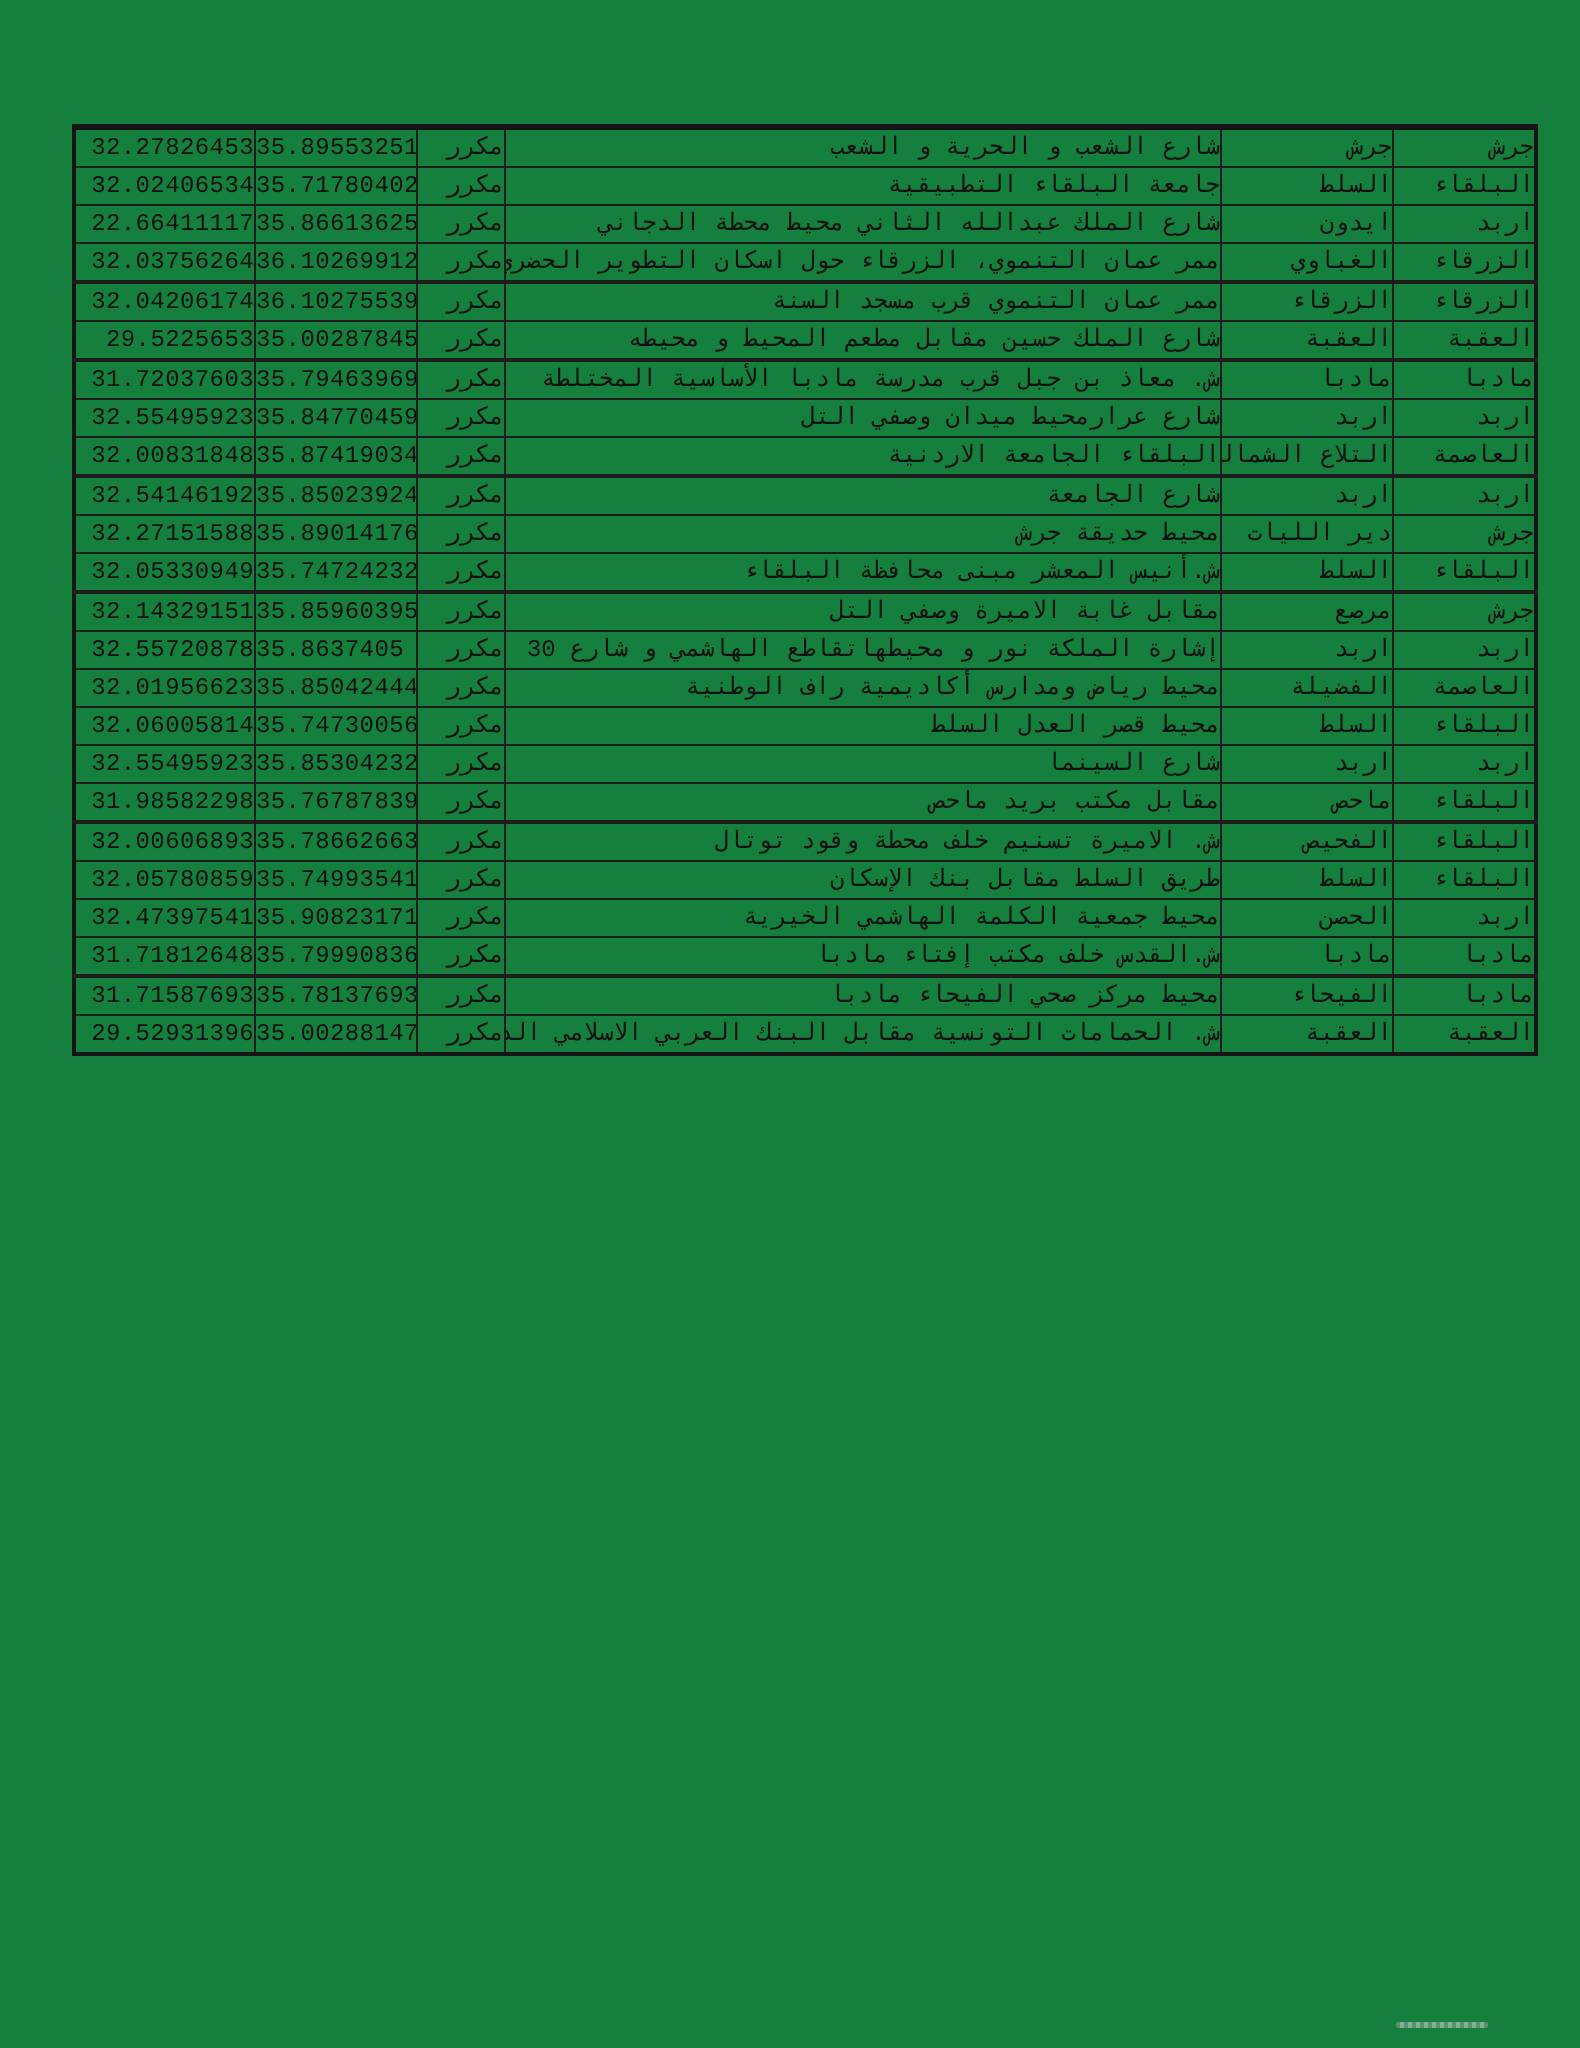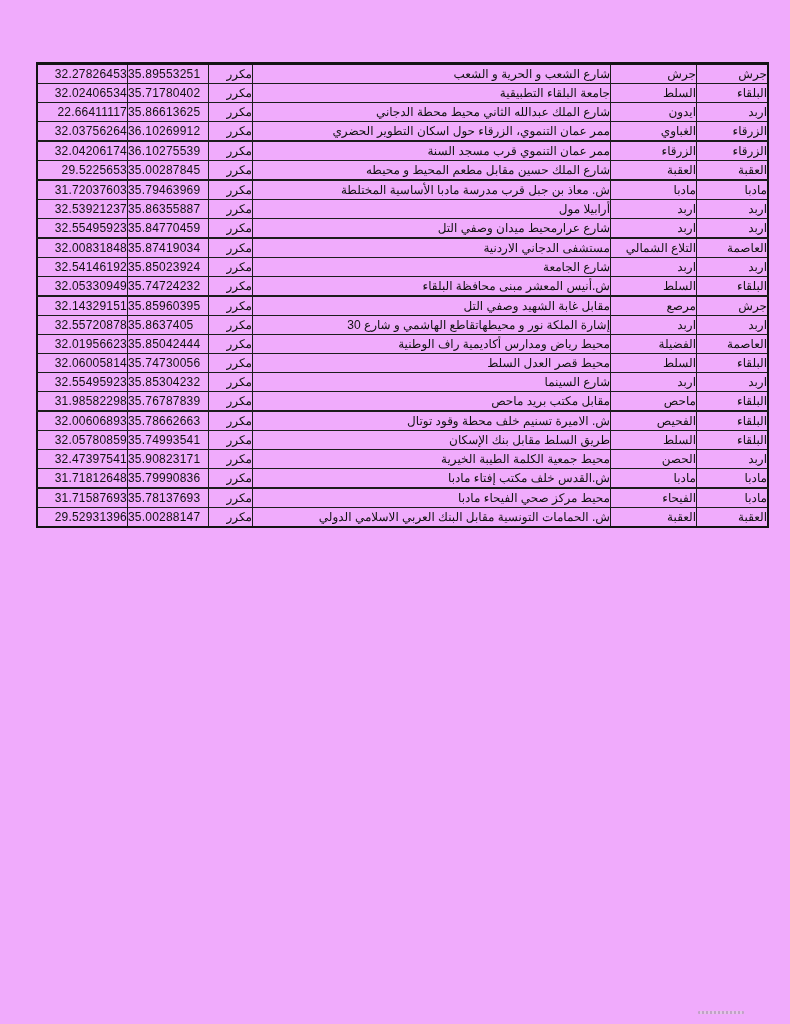--- a/index.html
+++ b/index.html
@@ -5,23 +5,23 @@
   html, body {
     margin: 0;
     padding: 0;
     background: #e8e8e8;
   }
   .page {
     position: relative;
     width: 790px;
     height: 1024px;
     margin: 0 auto;
-    background: #f0abfc;
+    background: #15803d;
     overflow: hidden;
-    font-family: Liberation Sans, sans-serif;
+    font-family: Liberation Mono, monospace;
     color: #111;
   }
   table.data-table {
     position: absolute;
     left: 36px;
     top: 62px;
     width: 724px;
     border-collapse: collapse;
     table-layout: fixed;
     border: 2px solid #141414;
@@ -156,64 +156,64 @@
         </tr>
         <tr>
           <td class="col-latitude">31.72037603</td>
           <td class="col-longitude">35.79463969</td>
           <td class="col-flag">مكرر</td>
           <td class="col-description">ش. معاذ بن جبل قرب مدرسة مادبا الأساسية المختلطة</td>
           <td class="col-district">مادبا</td>
           <td class="col-governorate">مادبا</td>
         </tr>
         <tr>
-          <td class="col-latitude">32.53921237</td>
-          <td class="col-longitude">35.86355887</td>
-          <td class="col-flag">مكرر</td>
-          <td class="col-description">أرابيلا مول</td>
-          <td class="col-district">اربد</td>
-          <td class="col-governorate">اربد</td>
-        </tr>
-        <tr>
           <td class="col-latitude">32.55495923</td>
           <td class="col-longitude">35.84770459</td>
           <td class="col-flag">مكرر</td>
           <td class="col-description">شارع عرارمحيط ميدان وصفي التل</td>
           <td class="col-district">اربد</td>
           <td class="col-governorate">اربد</td>
         </tr>
         <tr>
           <td class="col-latitude">32.00831848</td>
           <td class="col-longitude">35.87419034</td>
           <td class="col-flag">مكرر</td>
-          <td class="col-description">مستشفى الدجاني الاردنية</td>
+          <td class="col-description">البلقاء الجامعة الاردنية</td>
           <td class="col-district">التلاع الشمالي</td>
           <td class="col-governorate">العاصمة</td>
         </tr>
         <tr>
           <td class="col-latitude">32.54146192</td>
           <td class="col-longitude">35.85023924</td>
           <td class="col-flag">مكرر</td>
           <td class="col-description">شارع الجامعة</td>
           <td class="col-district">اربد</td>
           <td class="col-governorate">اربد</td>
         </tr>
         <tr>
+          <td class="col-latitude">32.27151588</td>
+          <td class="col-longitude">35.89014176</td>
+          <td class="col-flag">مكرر</td>
+          <td class="col-description">محيط حديقة جرش</td>
+          <td class="col-district">دير الليات</td>
+          <td class="col-governorate">جرش</td>
+        </tr>
+        <tr>
           <td class="col-latitude">32.05330949</td>
           <td class="col-longitude">35.74724232</td>
           <td class="col-flag">مكرر</td>
           <td class="col-description">ش.أنيس المعشر  مبنى محافظة البلقاء</td>
           <td class="col-district">السلط</td>
           <td class="col-governorate">البلقاء</td>
         </tr>
         <tr>
           <td class="col-latitude">32.14329151</td>
           <td class="col-longitude">35.85960395</td>
           <td class="col-flag">مكرر</td>
-          <td class="col-description">مقابل غابة الشهيد وصفي التل</td>
+          <td class="col-description">مقابل غابة الاميرة وصفي التل</td>
           <td class="col-district">مرصع</td>
           <td class="col-governorate">جرش</td>
         </tr>
         <tr>
           <td class="col-latitude">32.55720878</td>
           <td class="col-longitude">35.8637405</td>
           <td class="col-flag">مكرر</td>
           <td class="col-description">إشارة الملكة نور و محيطهاتقاطع الهاشمي و شارع 30</td>
           <td class="col-district">اربد</td>
           <td class="col-governorate">اربد</td>
@@ -263,21 +263,21 @@
           <td class="col-longitude">35.74993541</td>
           <td class="col-flag">مكرر</td>
           <td class="col-description">طريق السلط مقابل بنك الإسكان</td>
           <td class="col-district">السلط</td>
           <td class="col-governorate">البلقاء</td>
         </tr>
         <tr>
           <td class="col-latitude">32.47397541</td>
           <td class="col-longitude">35.90823171</td>
           <td class="col-flag">مكرر</td>
-          <td class="col-description">محيط جمعية الكلمة الطيبة الخيرية</td>
+          <td class="col-description">محيط جمعية الكلمة الهاشمي الخيرية</td>
           <td class="col-district">الحصن</td>
           <td class="col-governorate">اربد</td>
         </tr>
         <tr>
           <td class="col-latitude">31.71812648</td>
           <td class="col-longitude">35.79990836</td>
           <td class="col-flag">مكرر</td>
           <td class="col-description">ش.القدس خلف مكتب إفتاء مادبا</td>
           <td class="col-district">مادبا</td>
           <td class="col-governorate">مادبا</td>

